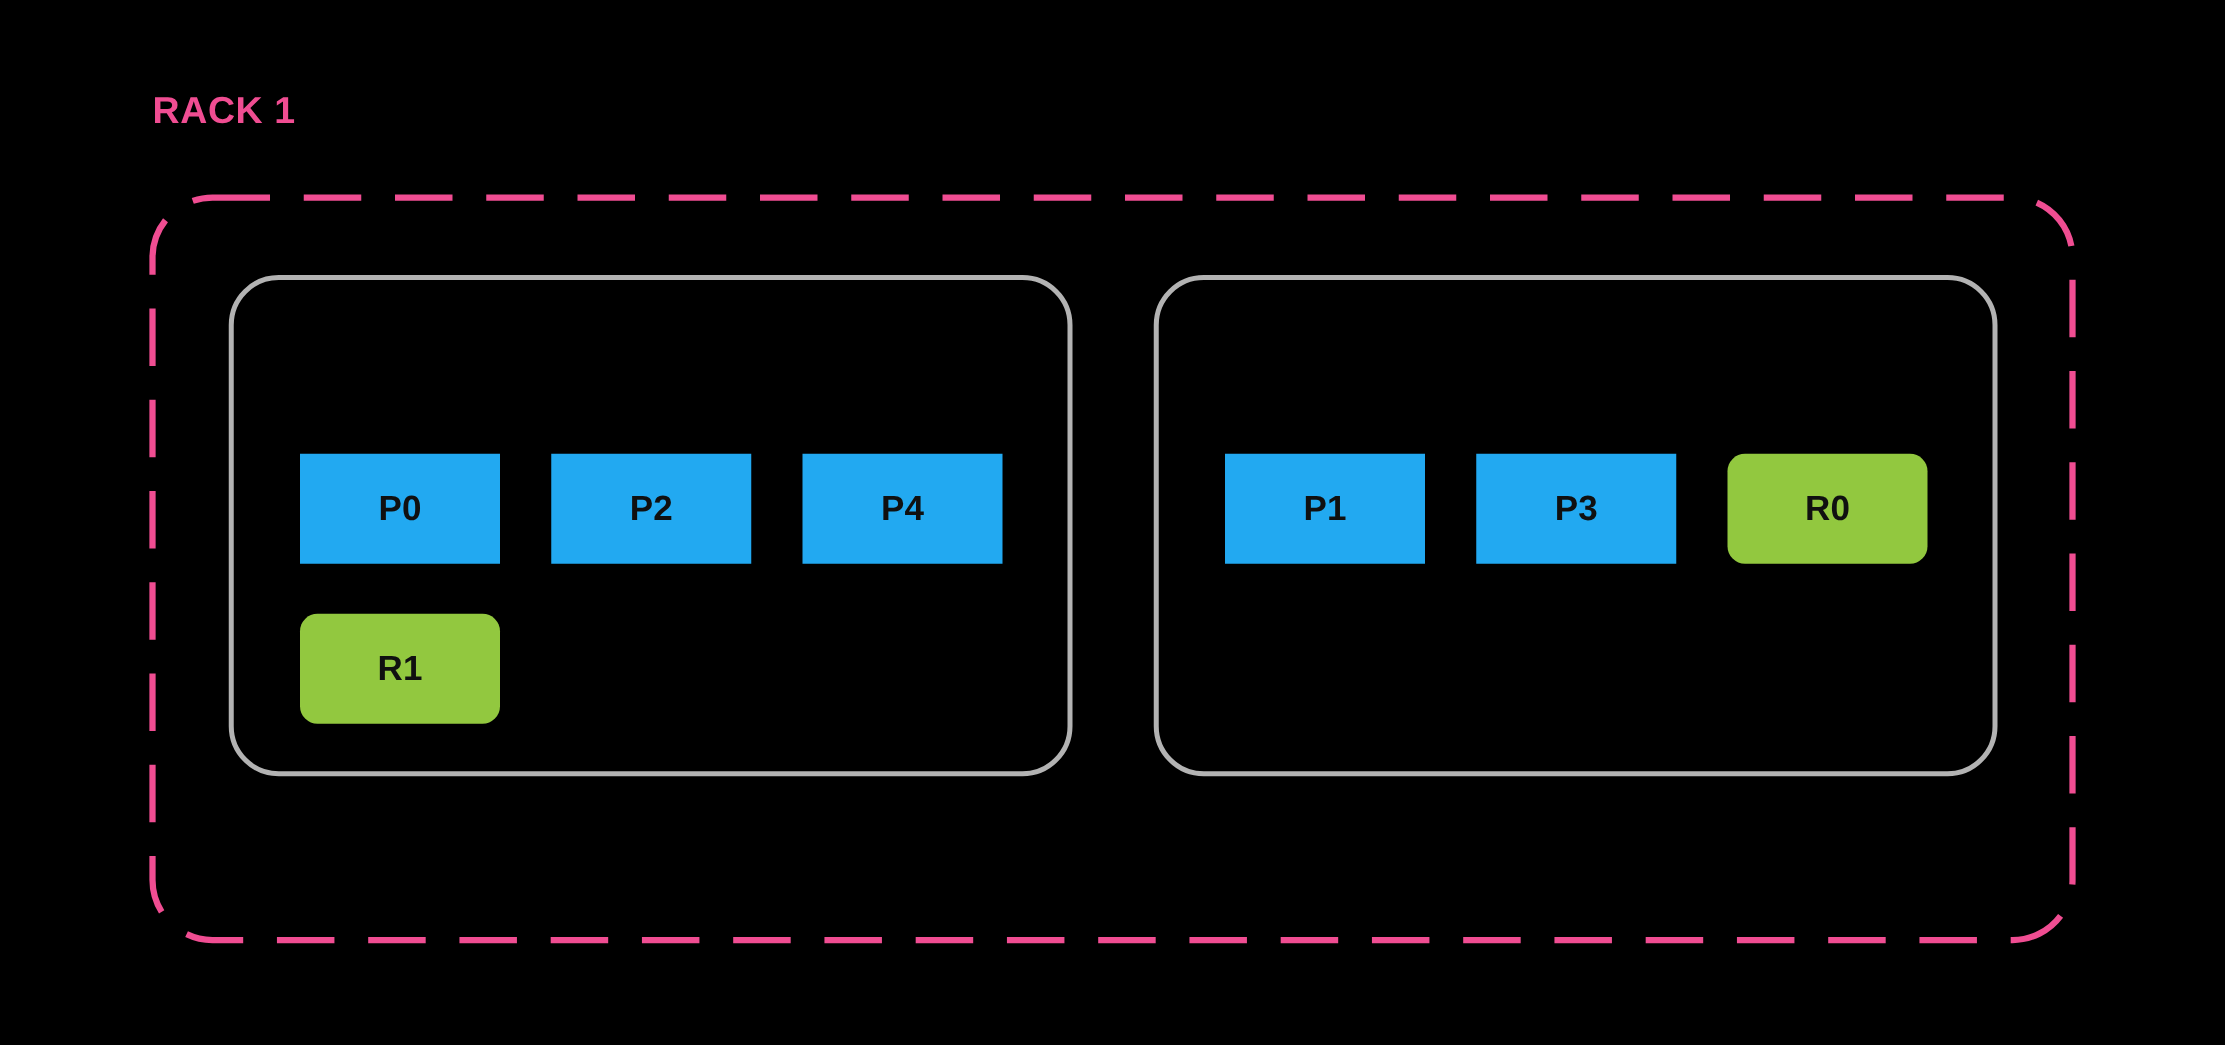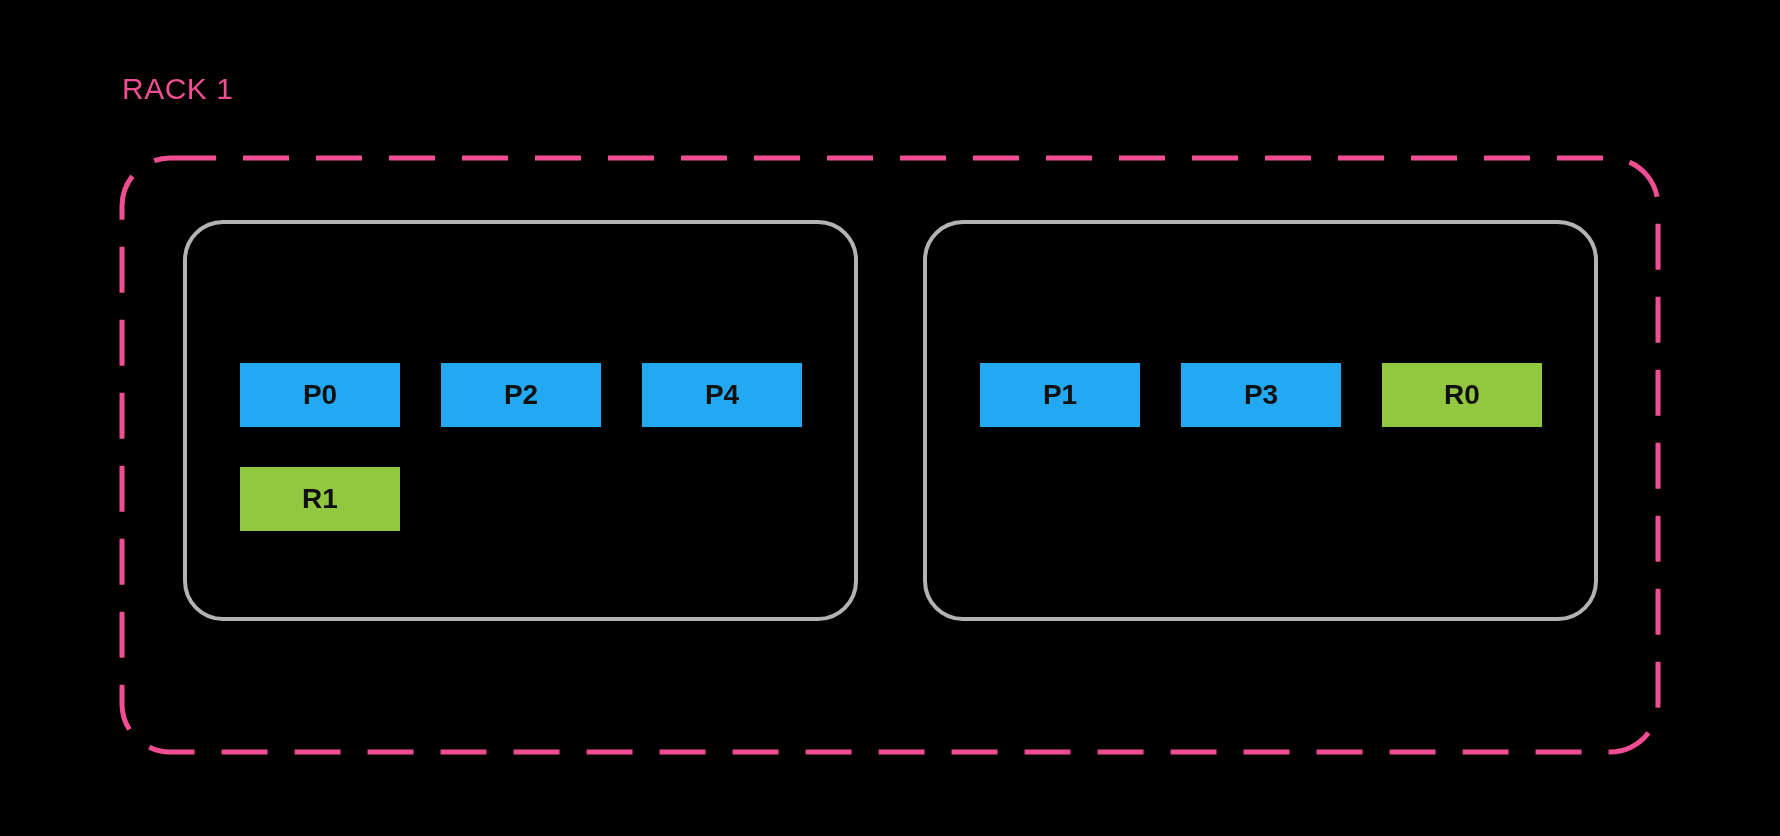--- a/index.html
+++ b/index.html
@@ -20,21 +20,21 @@
     height: 836px;
     background: var(--bg);
     overflow: hidden;
   }
 
   .rack-label {
     position: absolute;
     left: 122px;
     top: 72px;
     font-size: 30px;
-    font-weight: 400;
+    font-weight: 700;
     letter-spacing: 0.5px;
     color: var(--pink);
   }
 
   .rack-border-svg {
     position: absolute;
     left: 0;
     top: 0;
     pointer-events: none;
   }
@@ -60,30 +60,30 @@
     left: 53px;
     top: 139px;
     display: flex;
     flex-direction: column;
     gap: 40px;
   }
   .row { display: flex; gap: 41px; }
 
   .box {
     width: 160px;
-    height: 64px;
+    height: 88px;
     display: flex;
     align-items: center;
     justify-content: center;
     font-size: 28px;
     font-weight: 700;
     color: var(--box_text);
   }
   .box.primary { background: var(--blue); }
-  .box.replica { background: var(--green); }
+  .box.replica { background: var(--green); border-radius: 14px; }
 </style>
 </head>
 <body>
 
 <div class="canvas">
 
   <div class="rack-label">RACK 1</div>
 
   <svg class="rack-border-svg" width="1780" height="836" viewBox="0 0 1780 836" aria-hidden="true">
     <rect x="122" y="158" width="1536" height="594" rx="48" stroke-dasharray="46 27"></rect>

